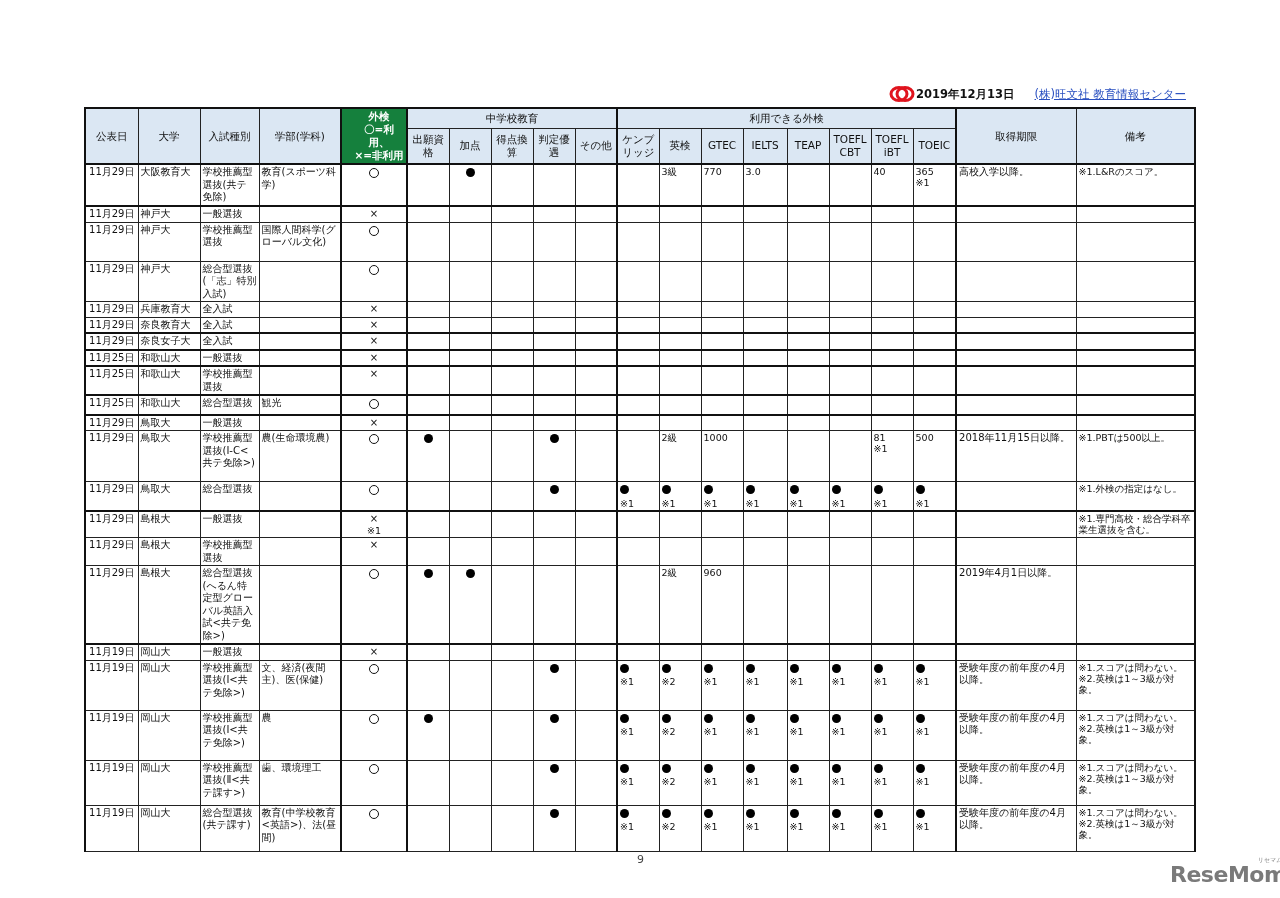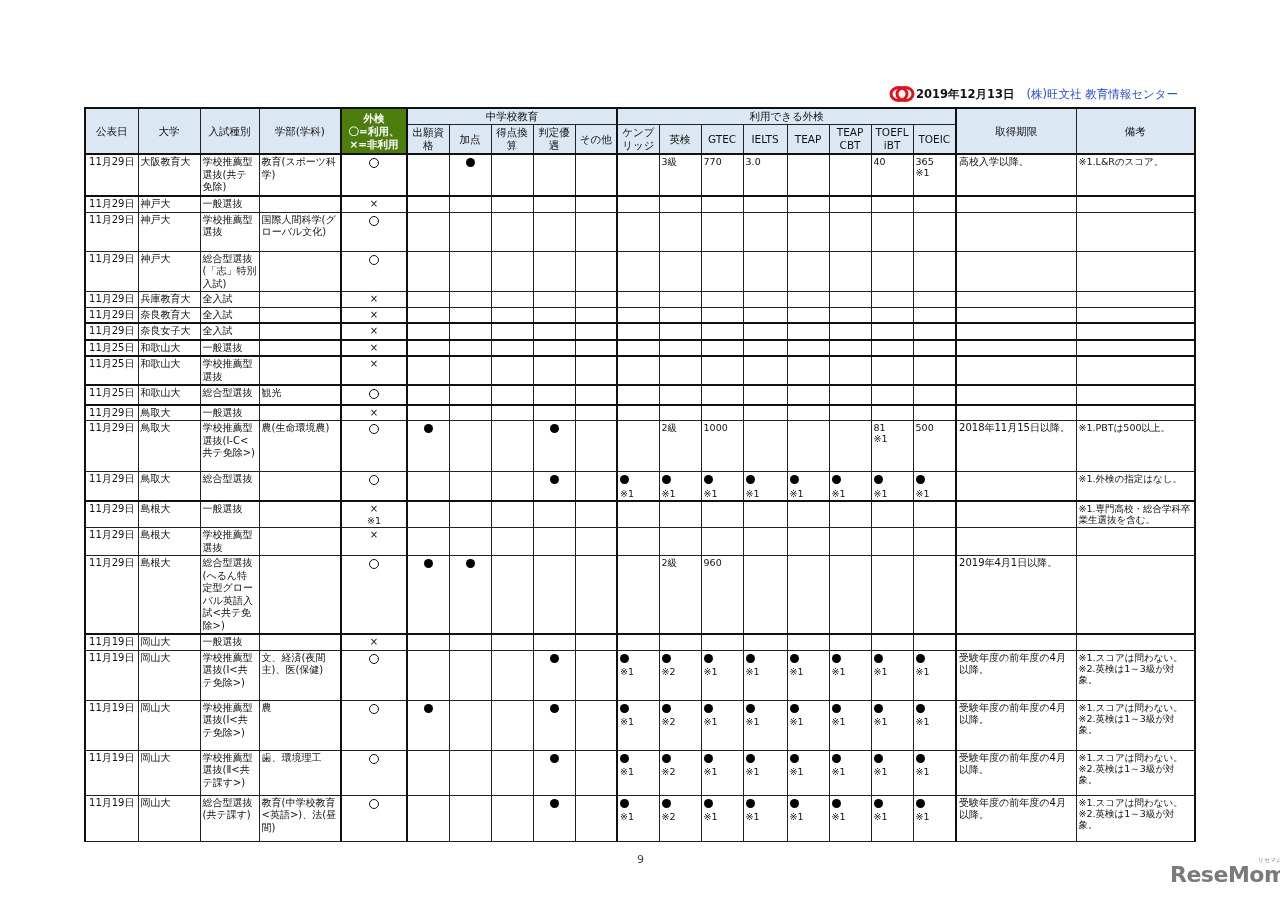--- a/index.html
+++ b/index.html
@@ -2,26 +2,26 @@
 <html><head>
 <meta charset="utf-8">
 <style>
   html, body { margin:0; padding:0; background:#ffffff; }
   body { width:1280px; height:898px; position:relative; overflow:hidden;
          font-family:"DejaVu Sans", "Liberation Sans", sans-serif; color:#111; }
   .topline { position:absolute; top:83px; left:888px; height:22px; display:flex; align-items:center; gap:0; font-size:11.5px; }
   .logo { width:28px; height:18px; position:relative; }
   .logo svg { display:block; }
   .date { font-weight:bold; color:#111; }
-  .org { color:#2a50c0; margin-left:12px; }
+  .org { color:#2a50c0; text-decoration:underline; margin-left:20px; }
 
   table.main { position:absolute; top:107px; left:84px; border-collapse:collapse; table-layout:fixed; width:1111px; font-size:10px; }
   table.main td, table.main th { border:1px solid #222; padding:1px 2px; vertical-align:top; overflow:hidden; line-height:12.5px; }
   table.main th { background:#dbe7f3; font-weight:normal; text-align:center; vertical-align:middle; font-size:10.5px; line-height:13px; }
-  table.main th.blue { background:#4d7c0f; color:#fff; font-weight:bold; border:2px solid #111; }
+  table.main th.blue { background:#15803d; color:#fff; font-weight:bold; border:2px solid #111;padding-left:12px; }
   .thickL { border-left:2.5px solid #111 !important; }
   .thickR { border-right:2.5px solid #111 !important; }
   .thickT { border-top:2.5px solid #111 !important; }
   .thickB { border-bottom:2.5px solid #111 !important; }
   td.c { text-align:center; }
   .dot { display:inline-block; width:9px; height:9px; border-radius:50%; background:#000; margin-top:2px; }
   .mark { display:block; font-size:9.5px; line-height:11px; }
   .circ { display:inline-block; width:8px; height:8px; border:1.2px solid #111; border-radius:50%; margin-top:2px; }
   .cross { font-size:10px; }
   .pagenum { position:absolute; top:853px; left:637px; font-size:11px; color:#444; }
@@ -85,21 +85,21 @@
       <th class="thickB">出願資格</th>
       <th class="thickB">加点</th>
       <th class="thickB">得点換算</th>
       <th class="thickB">判定優遇</th>
       <th class="thickB thickR">その他</th>
       <th class="thickB">ケンブリッジ</th>
       <th class="thickB">英検</th>
       <th class="thickB">GTEC</th>
       <th class="thickB">IELTS</th>
       <th class="thickB">TEAP</th>
-      <th class="thickB">TEAP CBT</th>
+      <th class="thickB">TOEFL CBT</th>
       <th class="thickB">TOEFL iBT</th>
       <th class="thickB thickR">TOEIC</th>
     </tr>
   </thead>
   <tbody id="tbody">
       <tr style="height: 42px;">
         <td class="thickL c thickB">11月29日</td>
         <td class=" thickB">大阪教育大</td>
         <td class=" thickB">学校推薦型選抜(共テ免除)</td>
         <td class=" thickB">教育(スポーツ科学)</td>

